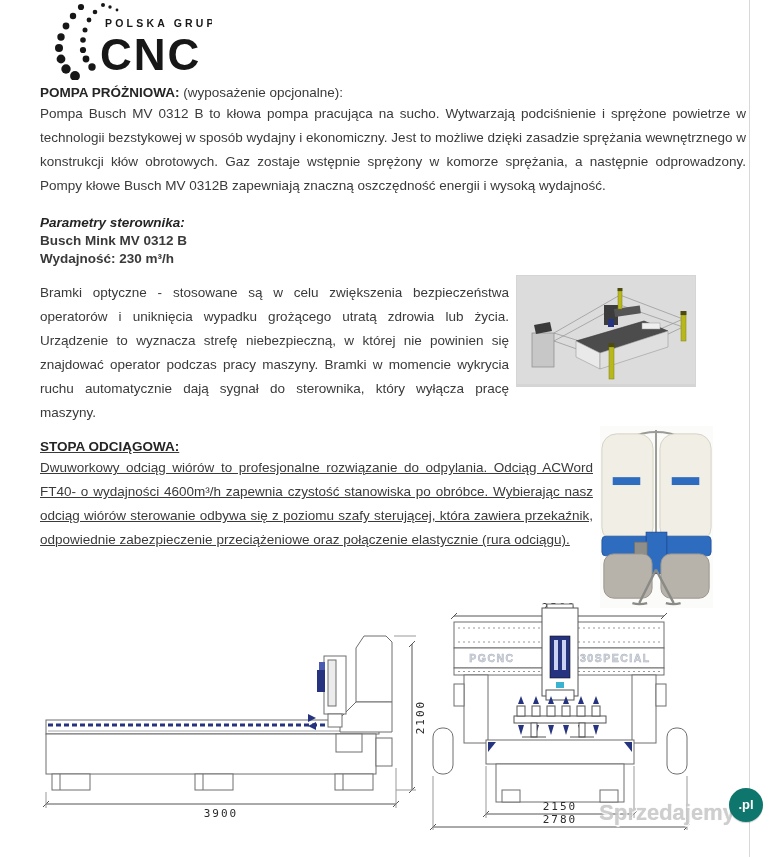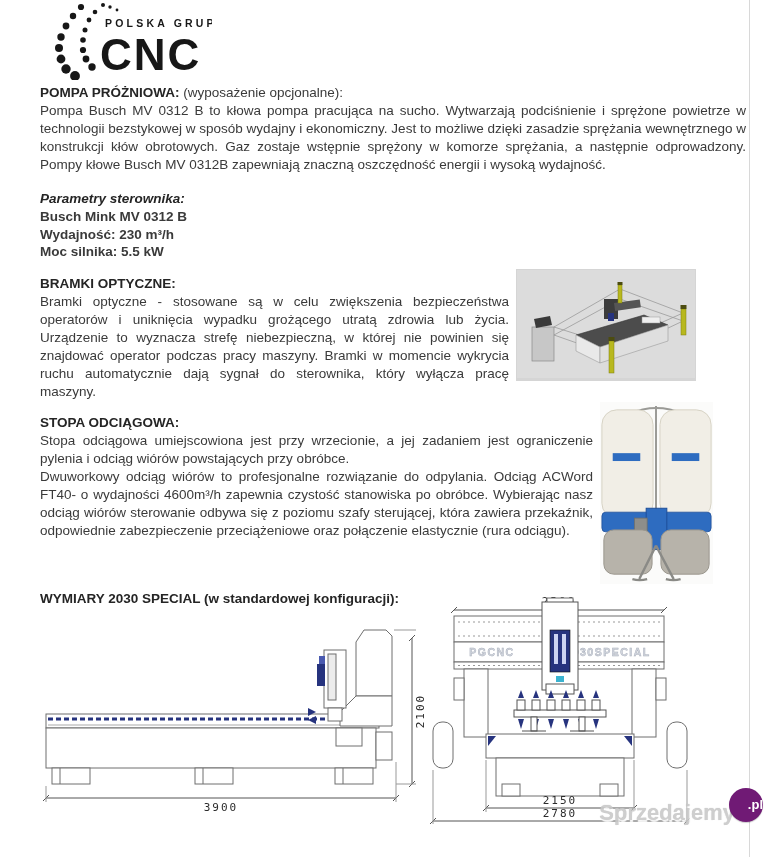--- a/index.html
+++ b/index.html
@@ -7,45 +7,45 @@
   .page {
     position:relative; width:771px; height:857px; background:#ffffff;
     font-family:"Liberation Sans", sans-serif; font-size:13.5px; color:#3a3a3a;
     overflow:hidden;
   }
   .right-border { position:absolute; left:749px; top:0; width:1px; height:857px; background:#d8d8d8; }
   .logo { position:absolute; left:42px; top:2px; width:170px; height:78px; }
   .content { position:absolute; left:40px; top:84px; width:706px; }
   .heading { font-weight:bold; color:#252525; line-height:18px; }
   .heading .rest { font-weight:normal; color:#3a3a3a; }
-  .para { text-align:justify; line-height:18px; }
+  .para { text-align:justify; line-height:24px; }
   .params { margin-top:16px; }
   .params .heading { font-style:italic; }
   .param-line { line-height:17.5px;font-weight:bold; }
   .sec-bramki { margin-top:14px; }
-  .sec-stopa { margin-top:13px; }
+  .sec-stopa { margin-top:13px;text-decoration:underline; }
   .sec-odciag-head { margin-top:12px; }
   .sec-wymiary { margin-top:12px; clear:both; }
   .machine-photo { float:right; width:180px; height:112px; margin:-6px 50px 8px 7px; }
   .extractor-photo { float:right; width:115px; height:182px; margin:-12px 32px 6px 6px; }
   .drawings-row { display:flex; align-items:flex-start; margin-top:0; }
   .drawing-side { width:390px; height:205px; }
   .drawing-front { width:292px; height:232px; margin-top:-16px; }
   .dim-text { font-family:"DejaVu Sans Mono", monospace; font-size:11px; letter-spacing:2px; fill:#2b2b2b; }
   .beam-text { font-family:"Liberation Sans", sans-serif; font-weight:bold; font-size:10.5px; letter-spacing:1.5px;
                fill:#d4d8e0; stroke:#a9afbb; stroke-width:0.5; }
   .watermark { position:absolute; right:2px; top:800px; white-space:nowrap; }
   .watermark .wm-text {
     font-size:22px; font-weight:bold; color:#c9c9c9; opacity:0.9;
     text-shadow:1px 2px 1px #ffffff, 0 0 1px #b5b5b5;
   }
   .wm-badge {
     display:inline-block; width:34px; height:34px; border-radius:50%;
-    background:#701a75; color:#ffffff; font-weight:bold; font-size:13px;
-    text-align:right; line-height:34px; vertical-align:top;
+    background:#0f766e; color:#ffffff; font-weight:bold; font-size:13px;
+    text-align:center; line-height:34px; vertical-align:top;
     transform:translate(-6px,-12px); box-shadow:0 1px 1px rgba(0,0,0,0.2);
   }
 </style>
 </head>
 <body>
 
 <div class="page">
   <div class="right-border"></div>
 
   <div class="logo">
@@ -79,21 +79,20 @@
 
     <div>
       <div class="heading"><b>POMPA PRÓŻNIOWA:</b><span class="rest"> (wyposażenie opcjonalne):</span></div>
       <div class="para">Pompa Busch MV 0312 B to kłowa pompa pracująca na sucho.  Wytwarzają podciśnienie i sprężone powietrze w technologii bezstykowej w sposób wydajny i ekonomiczny. Jest to możliwe dzięki zasadzie sprężania wewnętrznego w konstrukcji kłów obrotowych. Gaz zostaje wstępnie sprężony w komorze sprężania, a następnie odprowadzony. Pompy kłowe Busch MV 0312B zapewniają znaczną oszczędność energii i wysoką wydajność.</div>
     </div>
 
     <div class="params">
       <div class="heading">Parametry sterownika:</div>
       <div class="param-line">Busch Mink MV 0312 B</div>
       <div class="param-line">Wydajność: 230 m³/h</div>
-      <div class="param-line">Moc silnika: 5.5 kW</div>
     </div>
 
     <div class="sec-bramki">
       <svg class="machine-photo" viewBox="0 0 180 112">
         <rect x="0" y="0" width="180" height="112" fill="#d5d5d5"></rect>
         <rect x="1" y="1" width="178" height="108" fill="#dcdcdc"></rect>
 
         <g stroke="#9a9a9a" stroke-width="0.8" fill="none">
           <path d="M104,20 L167,44 M104,20 L38,58 M38,58 L95,76 M95,76 L167,44"></path>
           <path d="M104,30 L167,52 M104,30 L38,66 M38,66 L95,86 M95,86 L167,52"></path>
@@ -116,21 +115,20 @@
 
         <g>
           <rect x="102" y="16" width="4" height="18" fill="#b8b81e" stroke="#7c7c12" stroke-width="0.5"></rect>
           <rect x="101.5" y="13" width="5" height="3" fill="#4c4c10"></rect>
           <rect x="165" y="40" width="5" height="26" fill="#b8b81e" stroke="#7c7c12" stroke-width="0.5"></rect>
           <rect x="164.5" y="36" width="6" height="4" fill="#4c4c10"></rect>
           <rect x="93" y="72" width="5" height="32" fill="#b8b81e" stroke="#7c7c12" stroke-width="0.5"></rect>
           <rect x="92.5" y="68" width="6" height="4" fill="#4c4c10"></rect>
         </g>
       </svg>
-      <div class="heading"><b>BRAMKI OPTYCZNE:</b></div>
       <div class="para">Bramki optyczne - stosowane są w celu zwiększenia bezpieczeństwa operatorów i uniknięcia wypadku grożącego utratą zdrowia lub życia. Urządzenie to wyznacza strefę niebezpieczną, w której nie powinien się znajdować operator podczas pracy maszyny. Bramki w momencie wykrycia ruchu automatycznie dają sygnał do sterownika, który wyłącza pracę maszyny.</div>
     </div>
 
     <div class="sec-stopa">
       <svg class="extractor-photo" viewBox="0 0 115 185">
         <rect x="0" y="0" width="115" height="185" fill="#fbfbfa"></rect>
         <g stroke="#9a9a96" stroke-width="2" fill="none">
           <path d="M30,12 Q57,0 85,12"></path>
           <line x1="57" y1="4" x2="57" y2="120"></line>
         </g>
@@ -148,26 +146,24 @@
         <g>
           <rect x="4" y="130" width="49" height="45" rx="10" fill="#b7b3aa" stroke="#99958c" stroke-width="1"></rect>
           <rect x="62" y="130" width="49" height="45" rx="10" fill="#b7b3aa" stroke="#99958c" stroke-width="1"></rect>
         </g>
         <g stroke="#8a8a86" stroke-width="2.4" fill="none">
           <path d="M57,146 L40,180 M57,146 L75,180"></path>
           <path d="M33,180 Q40,182 48,180 M67,180 Q75,182 82,180"></path>
         </g>
       </svg>
       <div class="heading"><b>STOPA ODCIĄGOWA:</b></div>
-      <div class="para">Stopa odciągowa umiejscowiona jest przy wrzecionie, a jej zadaniem jest ograniczenie pylenia i odciąg wiórów powstających przy obróbce.</div>
       <div class="para">Dwuworkowy odciąg wiórów to profesjonalne rozwiązanie do odpylania. Odciąg ACWord FT40- o wydajności 4600m³/h zapewnia czystość stanowiska po obróbce. Wybierając nasz odciąg wiórów sterowanie odbywa się z poziomu szafy sterującej, która zawiera przekaźnik, odpowiednie zabezpieczenie przeciążeniowe oraz połączenie elastycznie (rura odciągu).</div>
     </div>
 
     <div class="sec-wymiary">
-      <div class="heading">WYMIARY 2030 SPECIAL (w standardowej konfiguracji):</div>
       <div class="drawings-row">
 
         <svg class="drawing-side" viewBox="0 0 390 205">
           <g stroke="#6e6e6e" stroke-width="1" fill="#ffffff">
             <rect x="6" y="106" width="333" height="14"></rect>
             <rect x="6" y="120" width="330" height="40"></rect>
             <rect x="12" y="160" width="38" height="16"></rect>
             <rect x="155" y="160" width="38" height="16"></rect>
             <rect x="295" y="160" width="38" height="16"></rect>
             <line x1="20" y1="160" x2="20" y2="176"></line>

